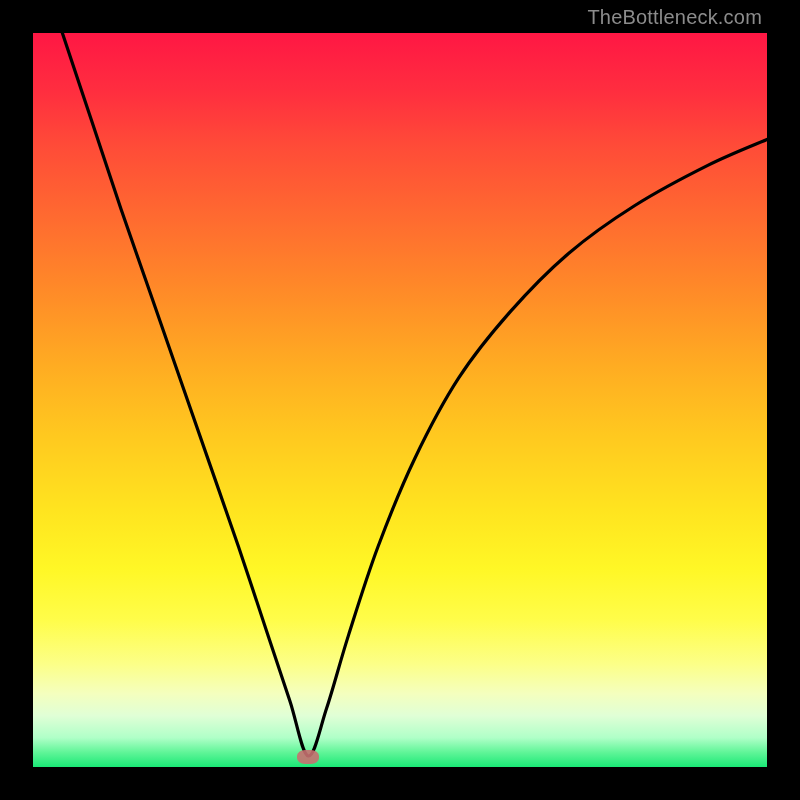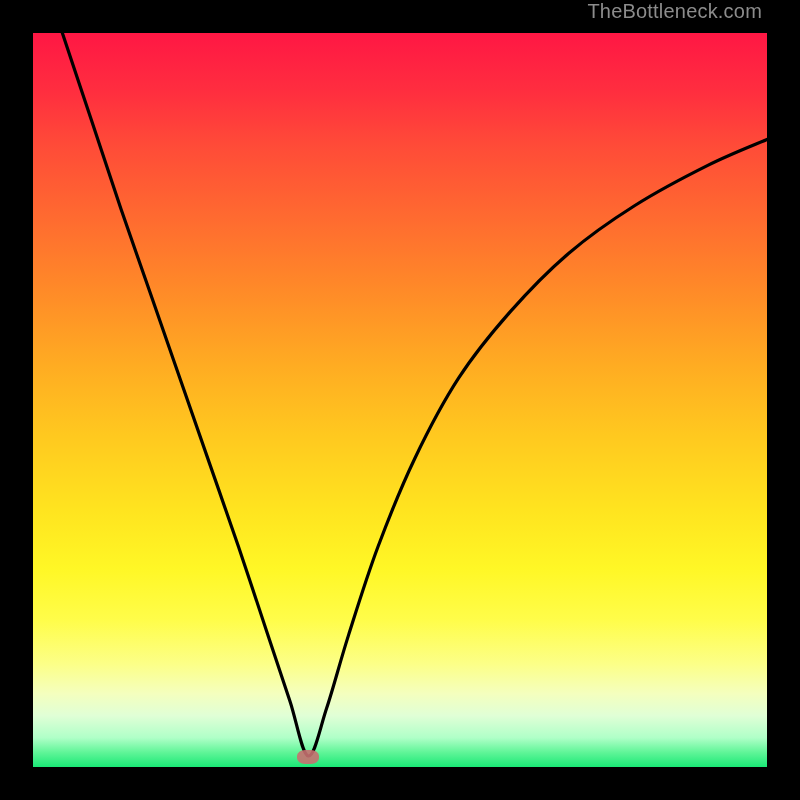--- a/index.html
+++ b/index.html
@@ -44,21 +44,21 @@
     position: absolute;
     width: 22px;
     height: 14px;
     border-radius: 8px / 6px;
     background: #c77070;
     opacity: 0.9;
     transform: translate(-50%, -50%);
   }
   .watermark {
     position: absolute;
-    top: 0;
+    top: 6px;
     right: 38px;
     color: #8c8c8c;
     font-size: 20px;
     font-weight: 500;
     letter-spacing: 0.2px;
     margin-left: 24px;
   }
 </style>
 </head>
 <body>

